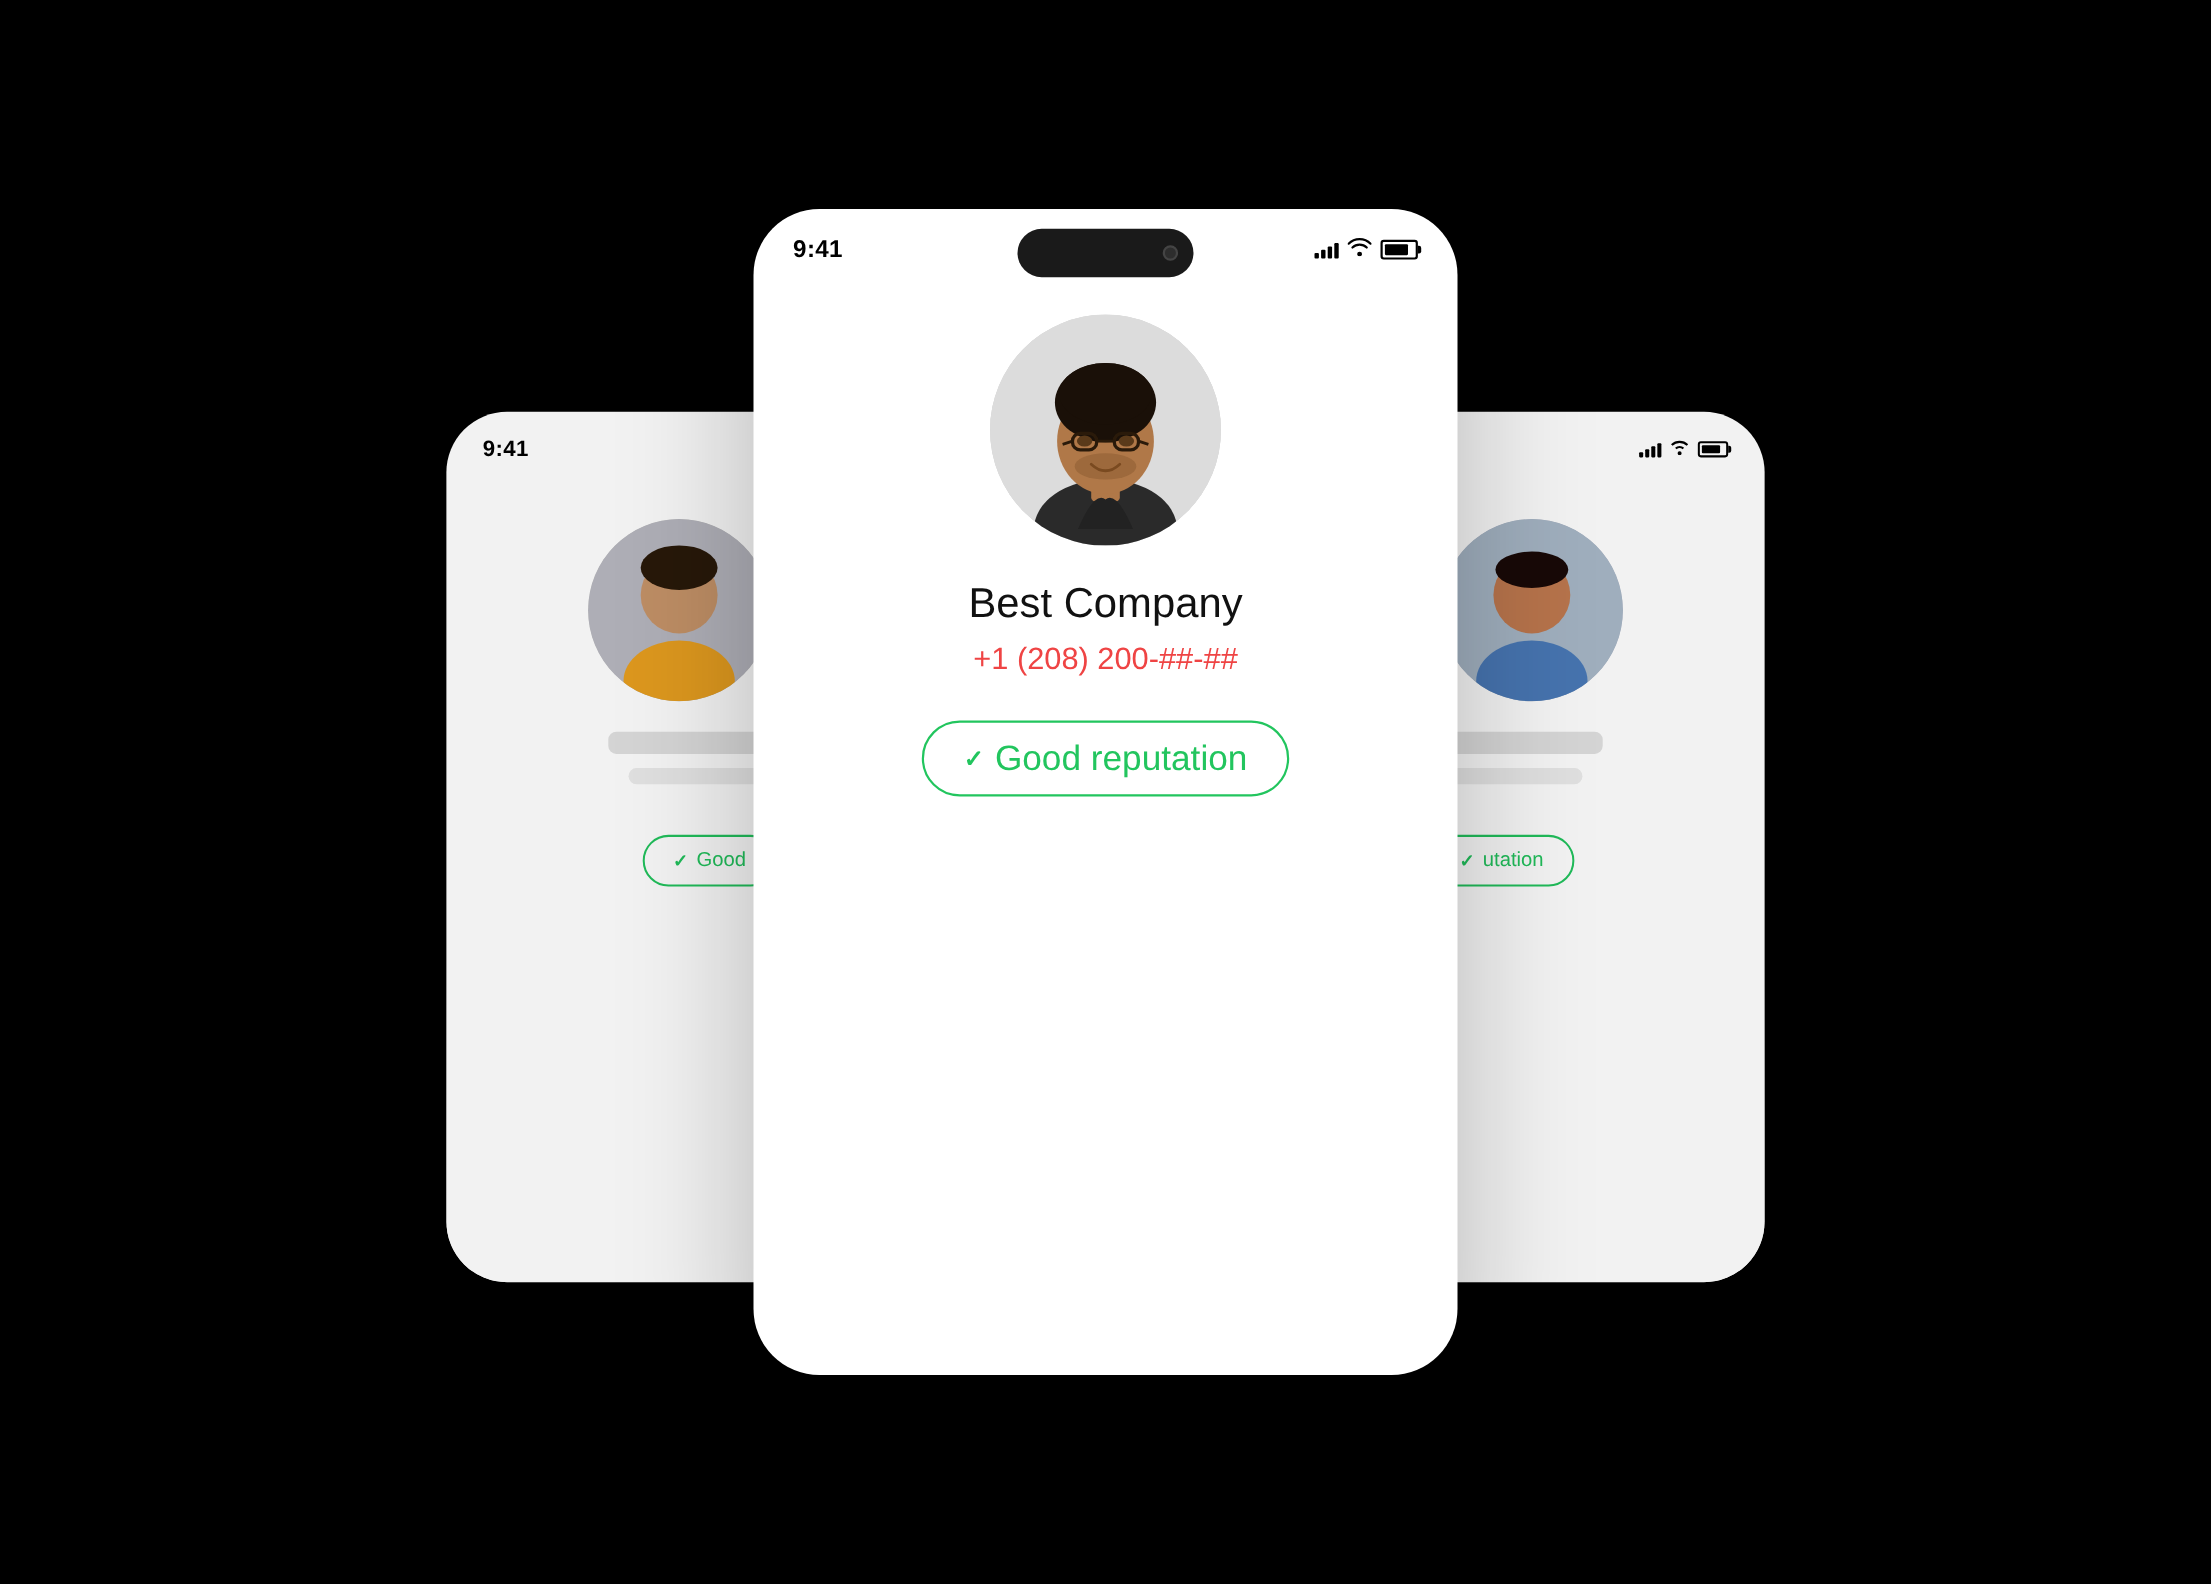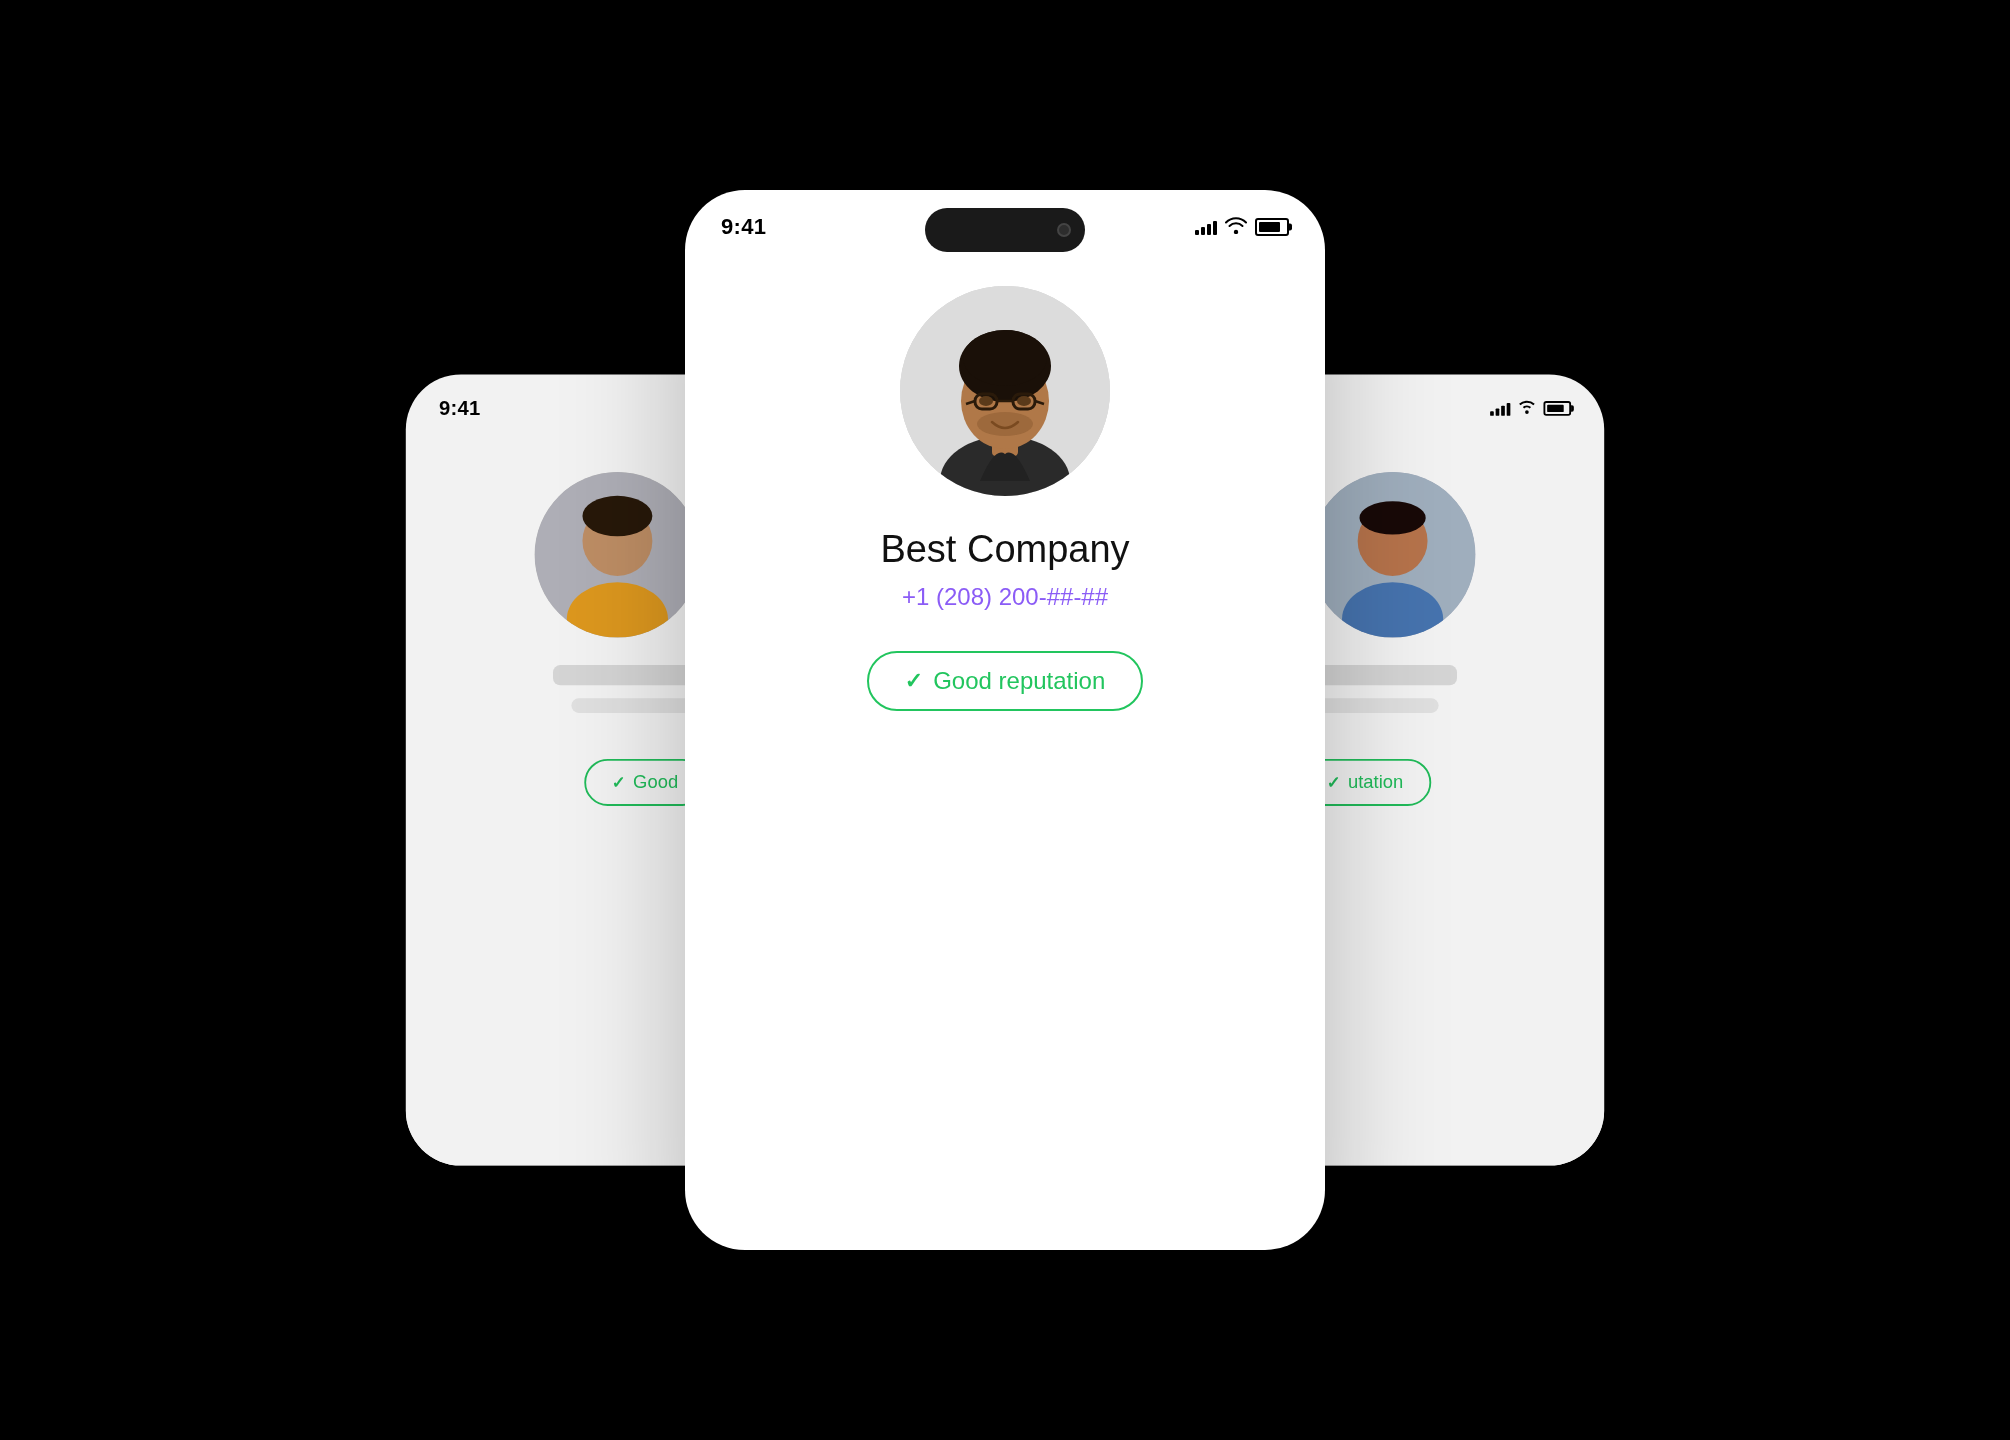--- a/index.html
+++ b/index.html
@@ -188,22 +188,22 @@
 
     .company-name {
       font-size: 38px;
       font-weight: 400;
       color: #111;
       margin-bottom: 12px;
       text-align: center;
     }
 
     .phone-number {
-      font-size: 24px;
-      color: #8b5cf6;
+      font-size: 28px;
+      color: #ef4444;
       margin-bottom: 40px;
       text-align: center;
     }
 
     .reputation-badge {
       display: flex;
       align-items: center;
       gap: 10px;
       border: 2.5px solid #22c55e;
       border-radius: 50px;
@@ -228,21 +228,21 @@
     }
 
     .checkmark-sm {
       color: #22c55e;
       font-size: 18px;
       font-weight: 700;
     }
 
     .rep-text {
       color: #22c55e;
-      font-size: 24px;
+      font-size: 32px;
       font-weight: 500;
     }
 
     .rep-text-sm {
       color: #22c55e;
       font-size: 20px;
       font-weight: 500;
     }
 
     

